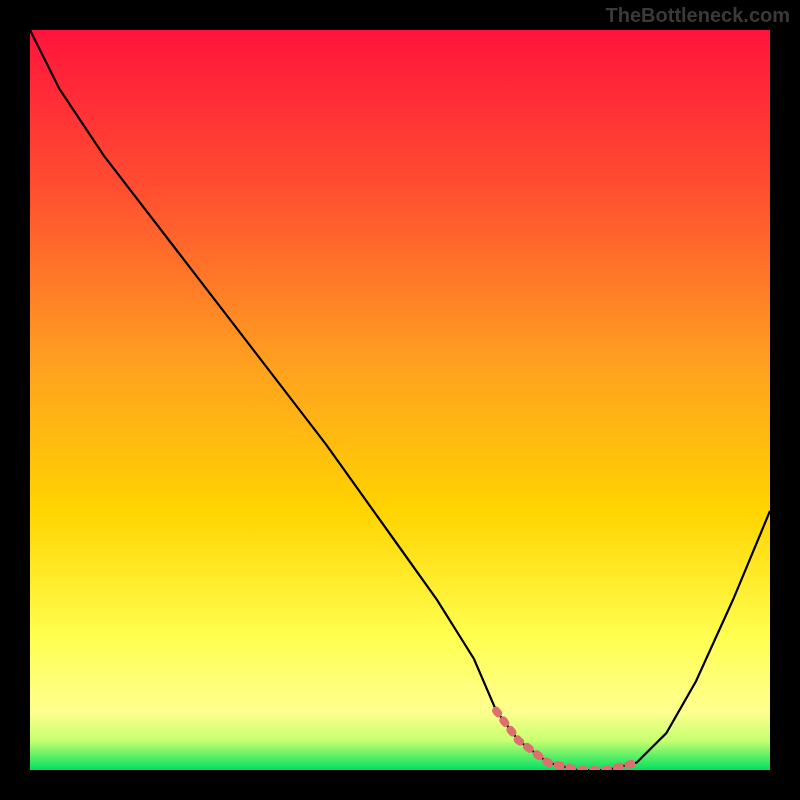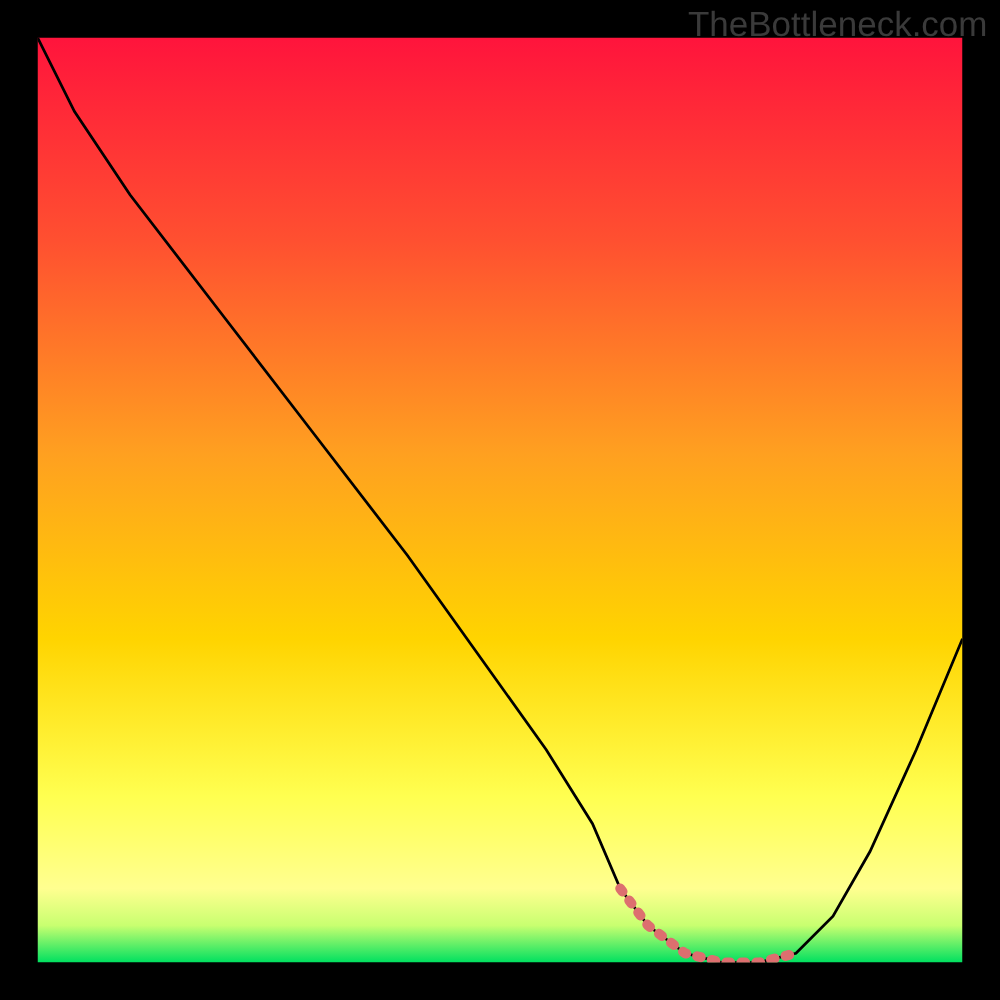--- a/index.html
+++ b/index.html
@@ -9,22 +9,22 @@
     background: #000000;
     position: relative;
     overflow: hidden;
     font-family: Arial, sans-serif;
   }
   .watermark {
     position: absolute;
     top: 4px;
     right: 10px;
     color: #3a3a3a;
-    font-size: 28px;
-    font-weight: normal;
+    font-size: 20px;
+    font-weight: bold;
     z-index: 10;
   }
   .plot-area {
     position: absolute;
     left: 30px;
     top: 30px;
     width: 740px;
     height: 740px;
   }
   .gradient-square {

